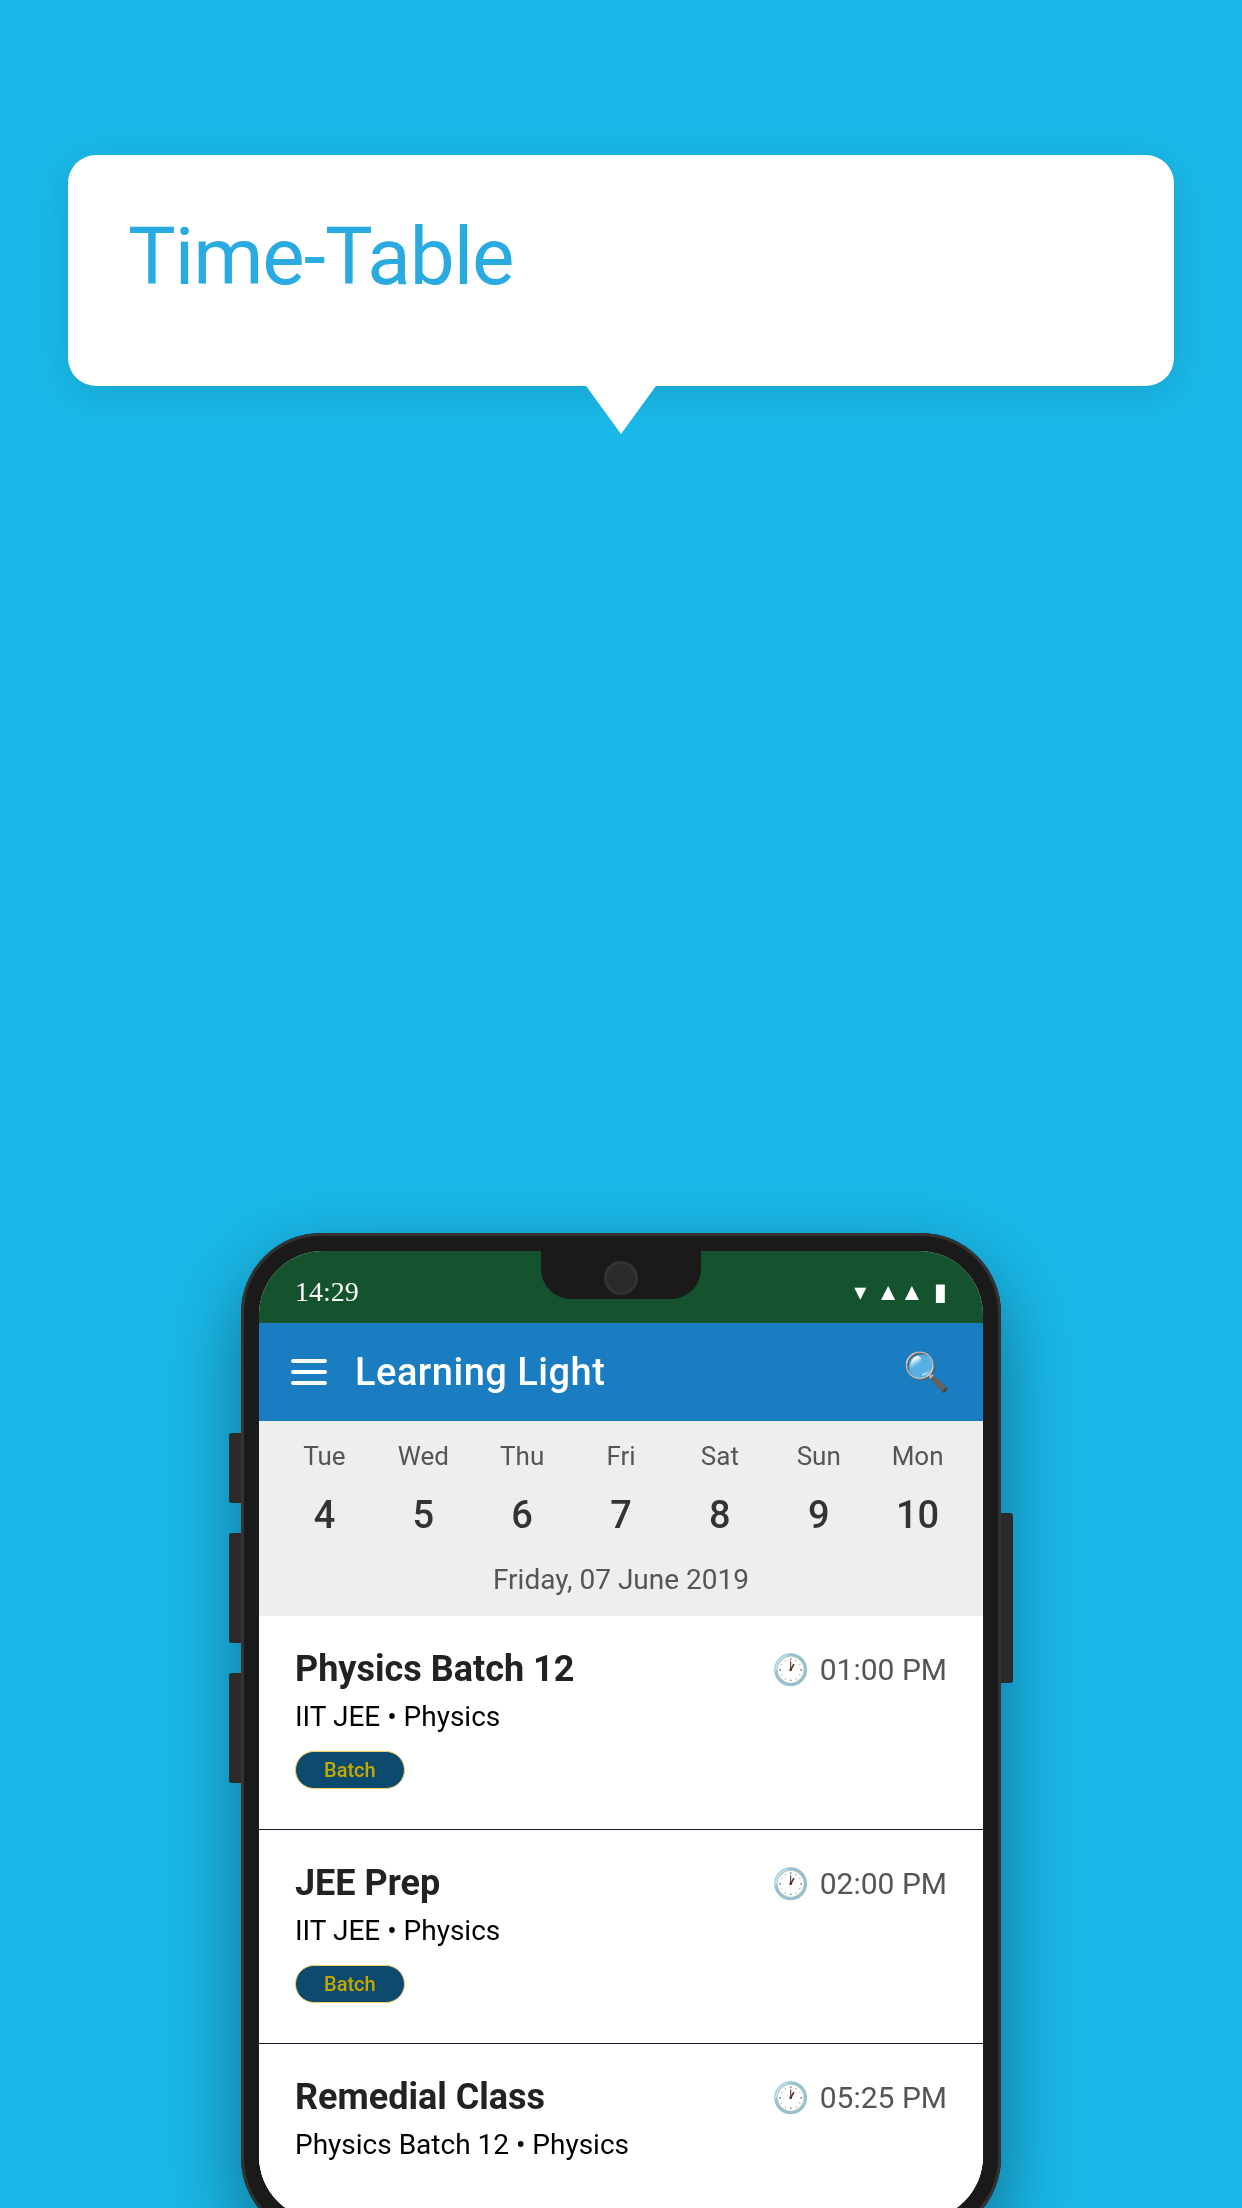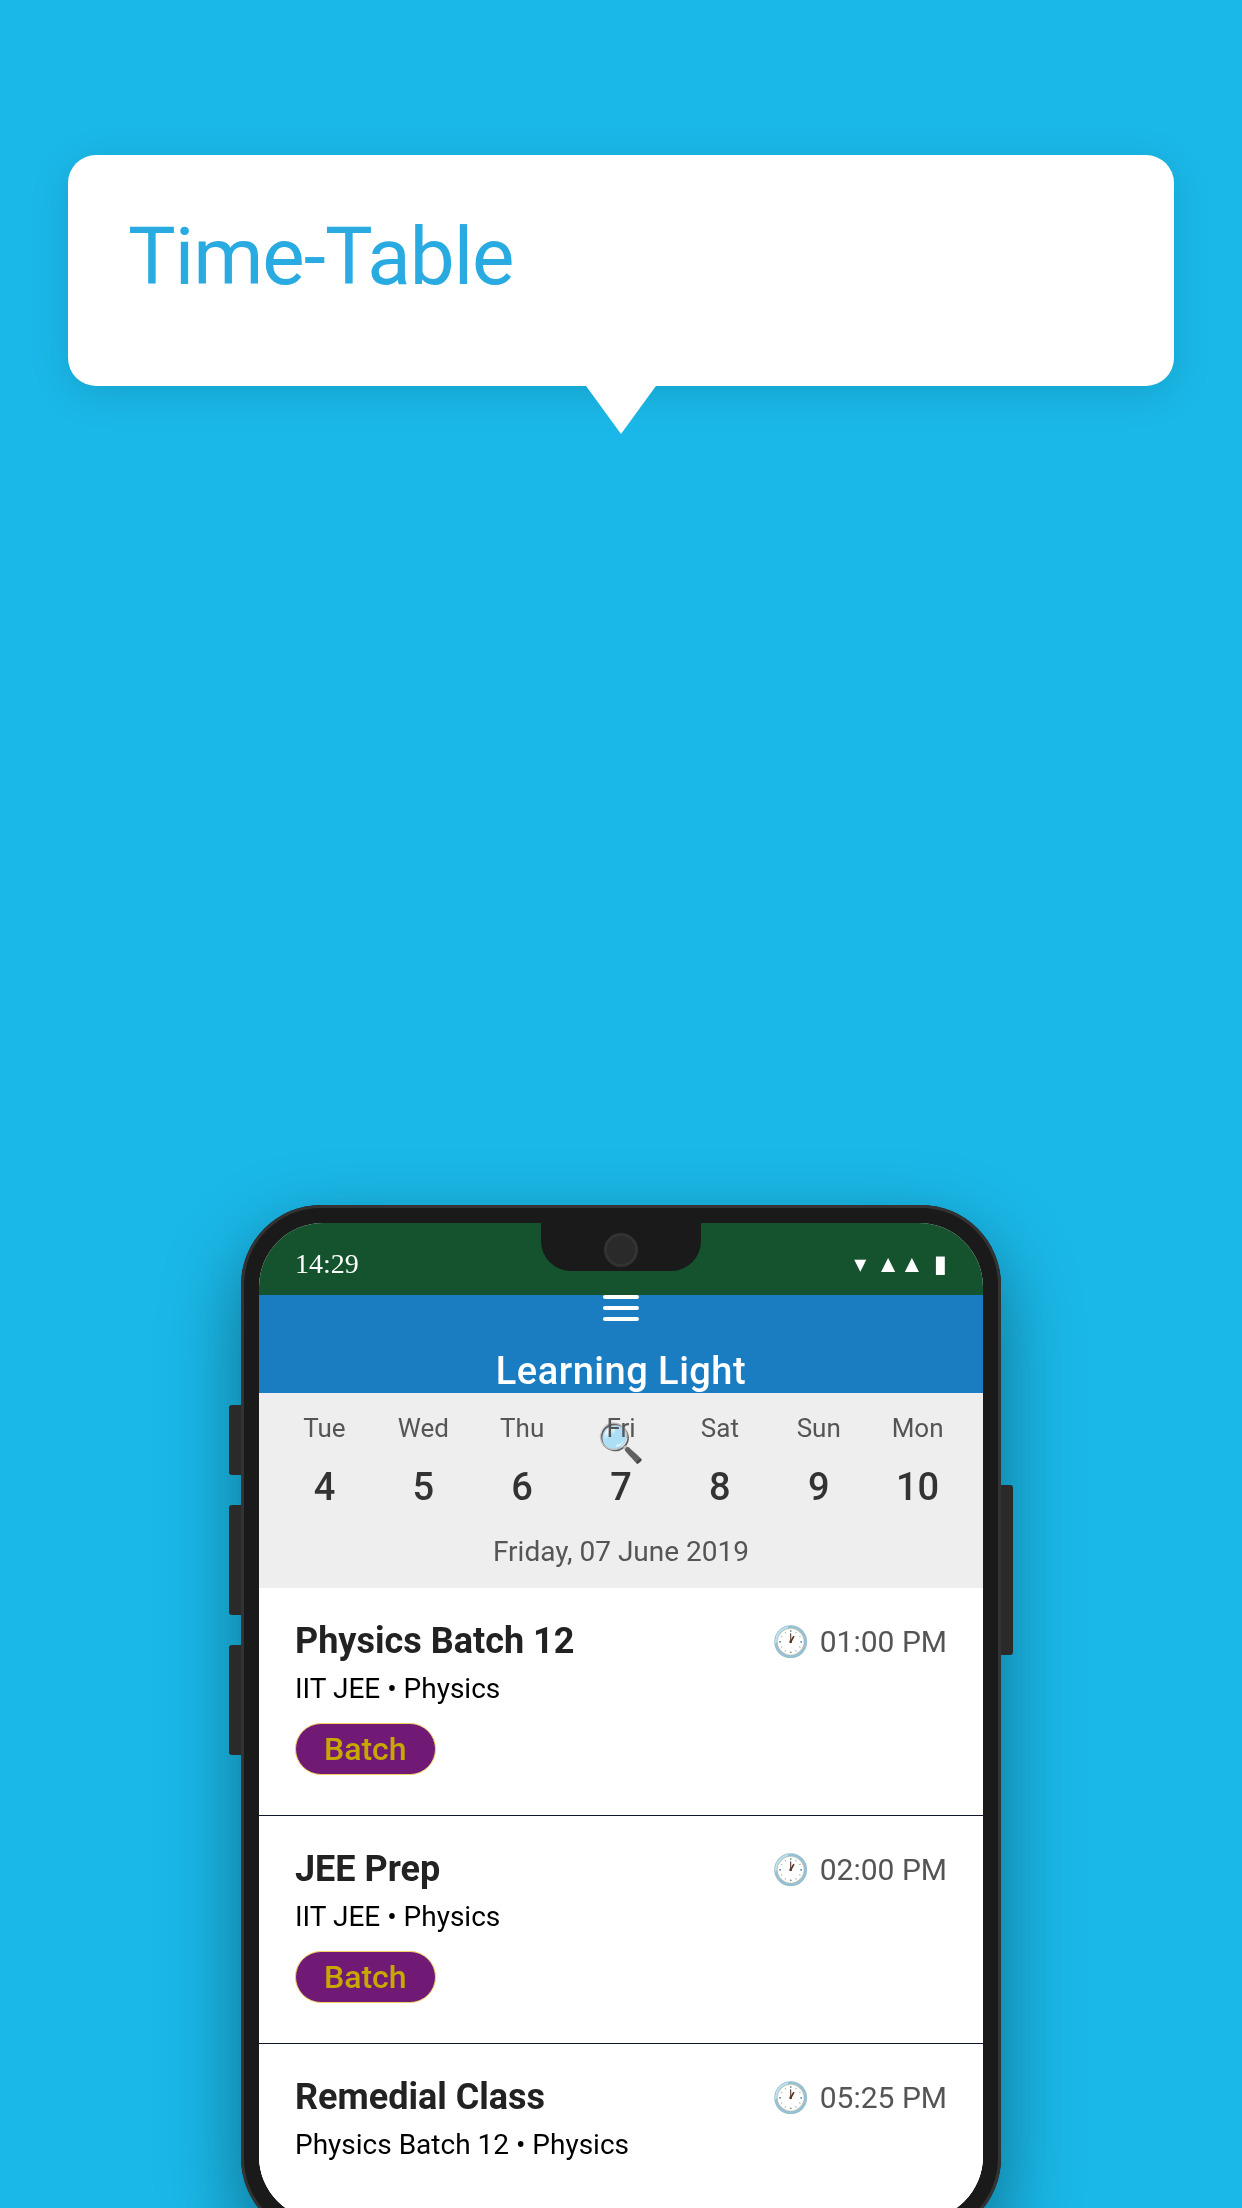--- a/index.html
+++ b/index.html
@@ -177,21 +177,20 @@
     }
 
     
     .app-bar {
       background: #1a7cc1;
       height: 98px;
       display: flex;
       align-items: center;
       padding: 0 32px;
       gap: 28px;
-      flex-direction: column;
     }
 
     .hamburger-icon {
       display: flex;
       flex-direction: column;
       gap: 7px;
       cursor: pointer;
     }
 
     .hamburger-icon span {
@@ -298,26 +297,26 @@
     }
 
     .schedule-item-subtitle {
       font-size: 28px;
       color: #000000;
       margin-bottom: 18px;
     }
 
     .batch-tag {
       display: inline-block;
-      background: #701a75;
+      background: #0c4a6e;
       color: #c8a800;
       border: 1.5px solid #f0d060;
       border-radius: 30px;
       padding: 6px 28px;
-      font-size: 32px;
+      font-size: 20px;
       font-weight: 500;
     }
   </style>
 </head>
 <body>
 
 <div class="tooltip-card">
   <div class="tooltip-title">Time-Table</div>
 </div>
 

